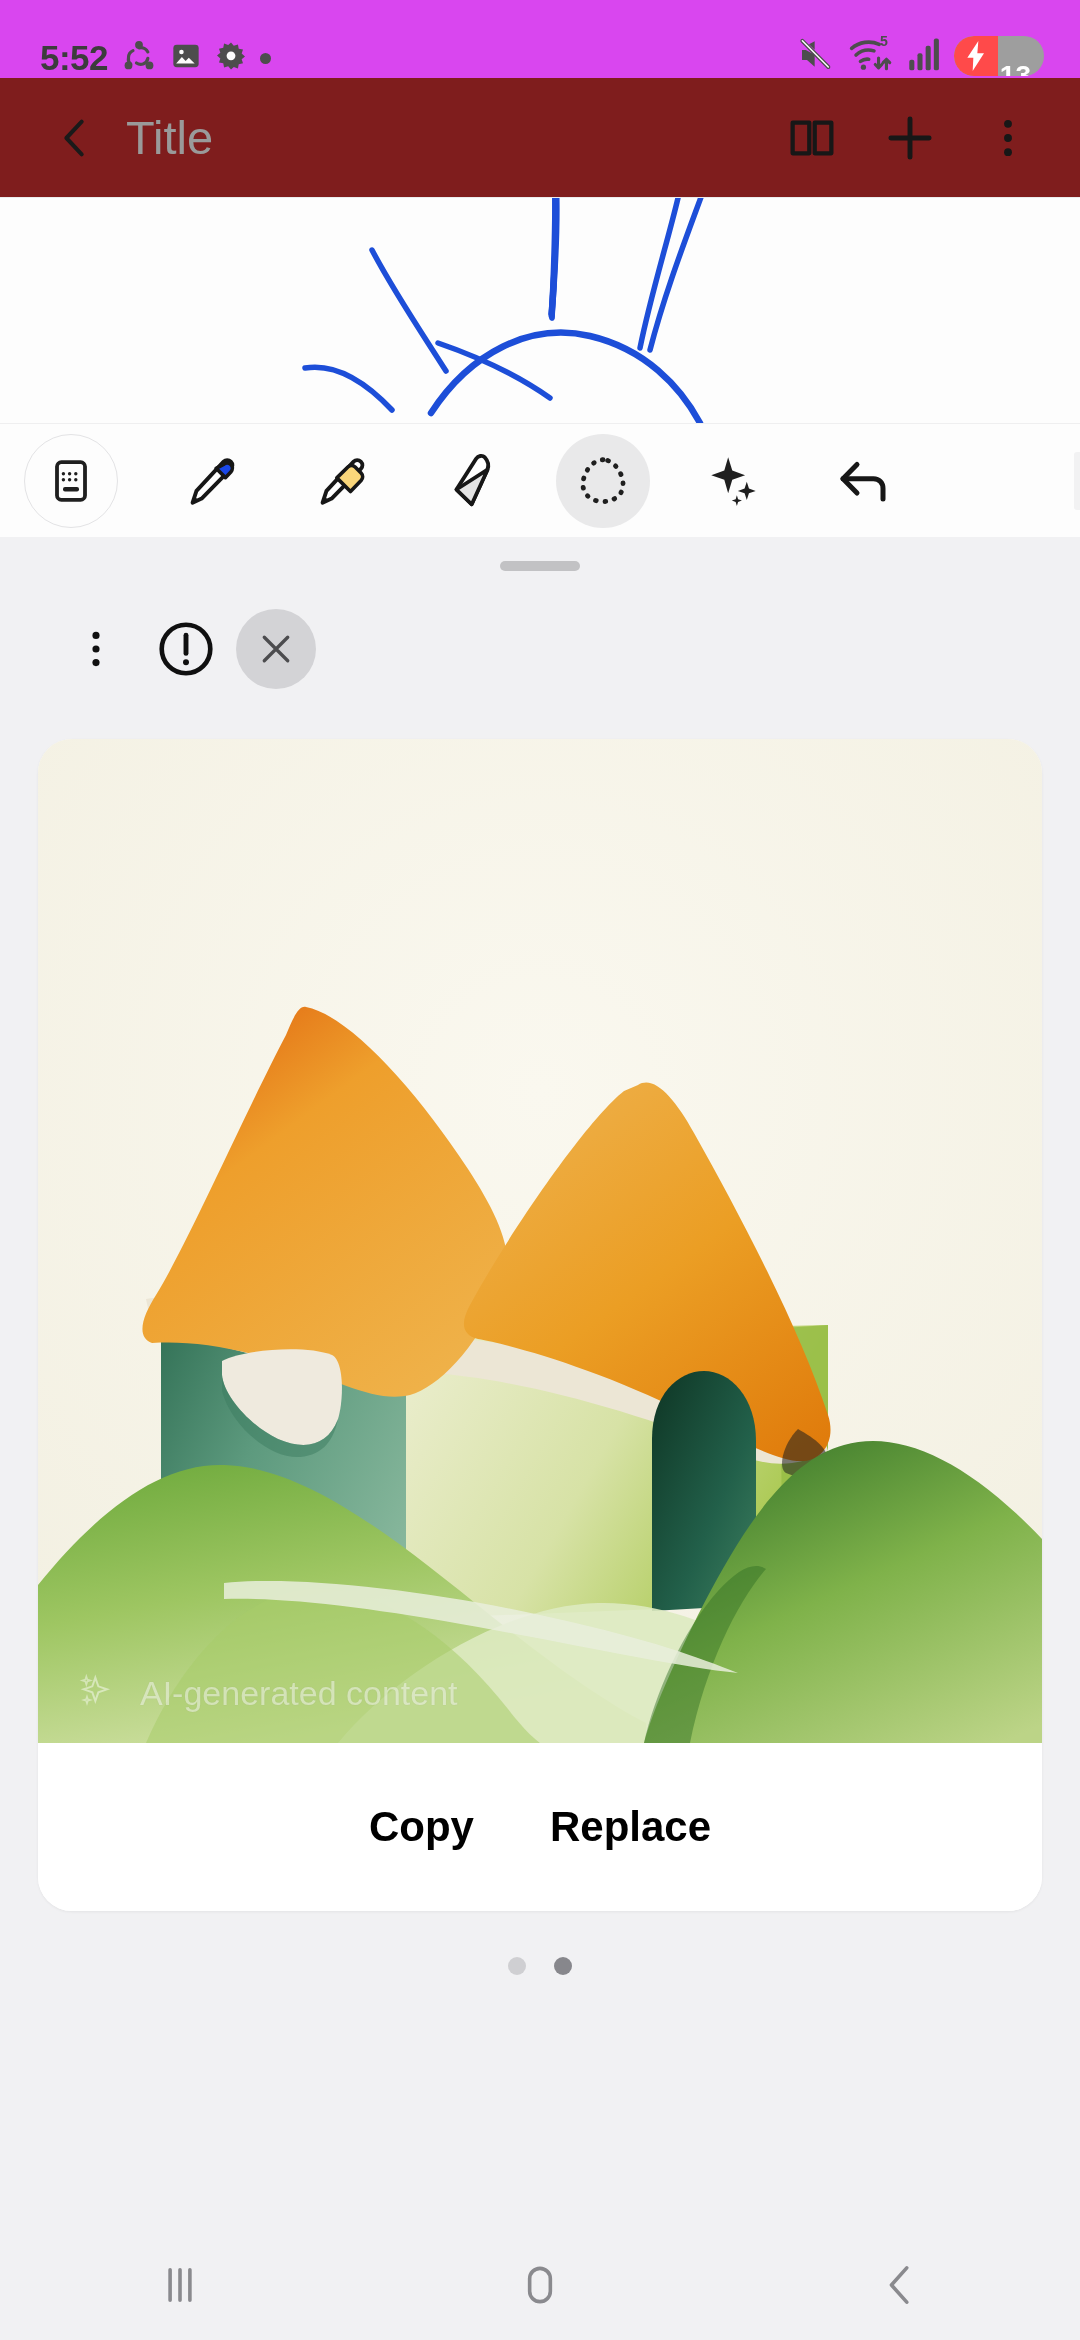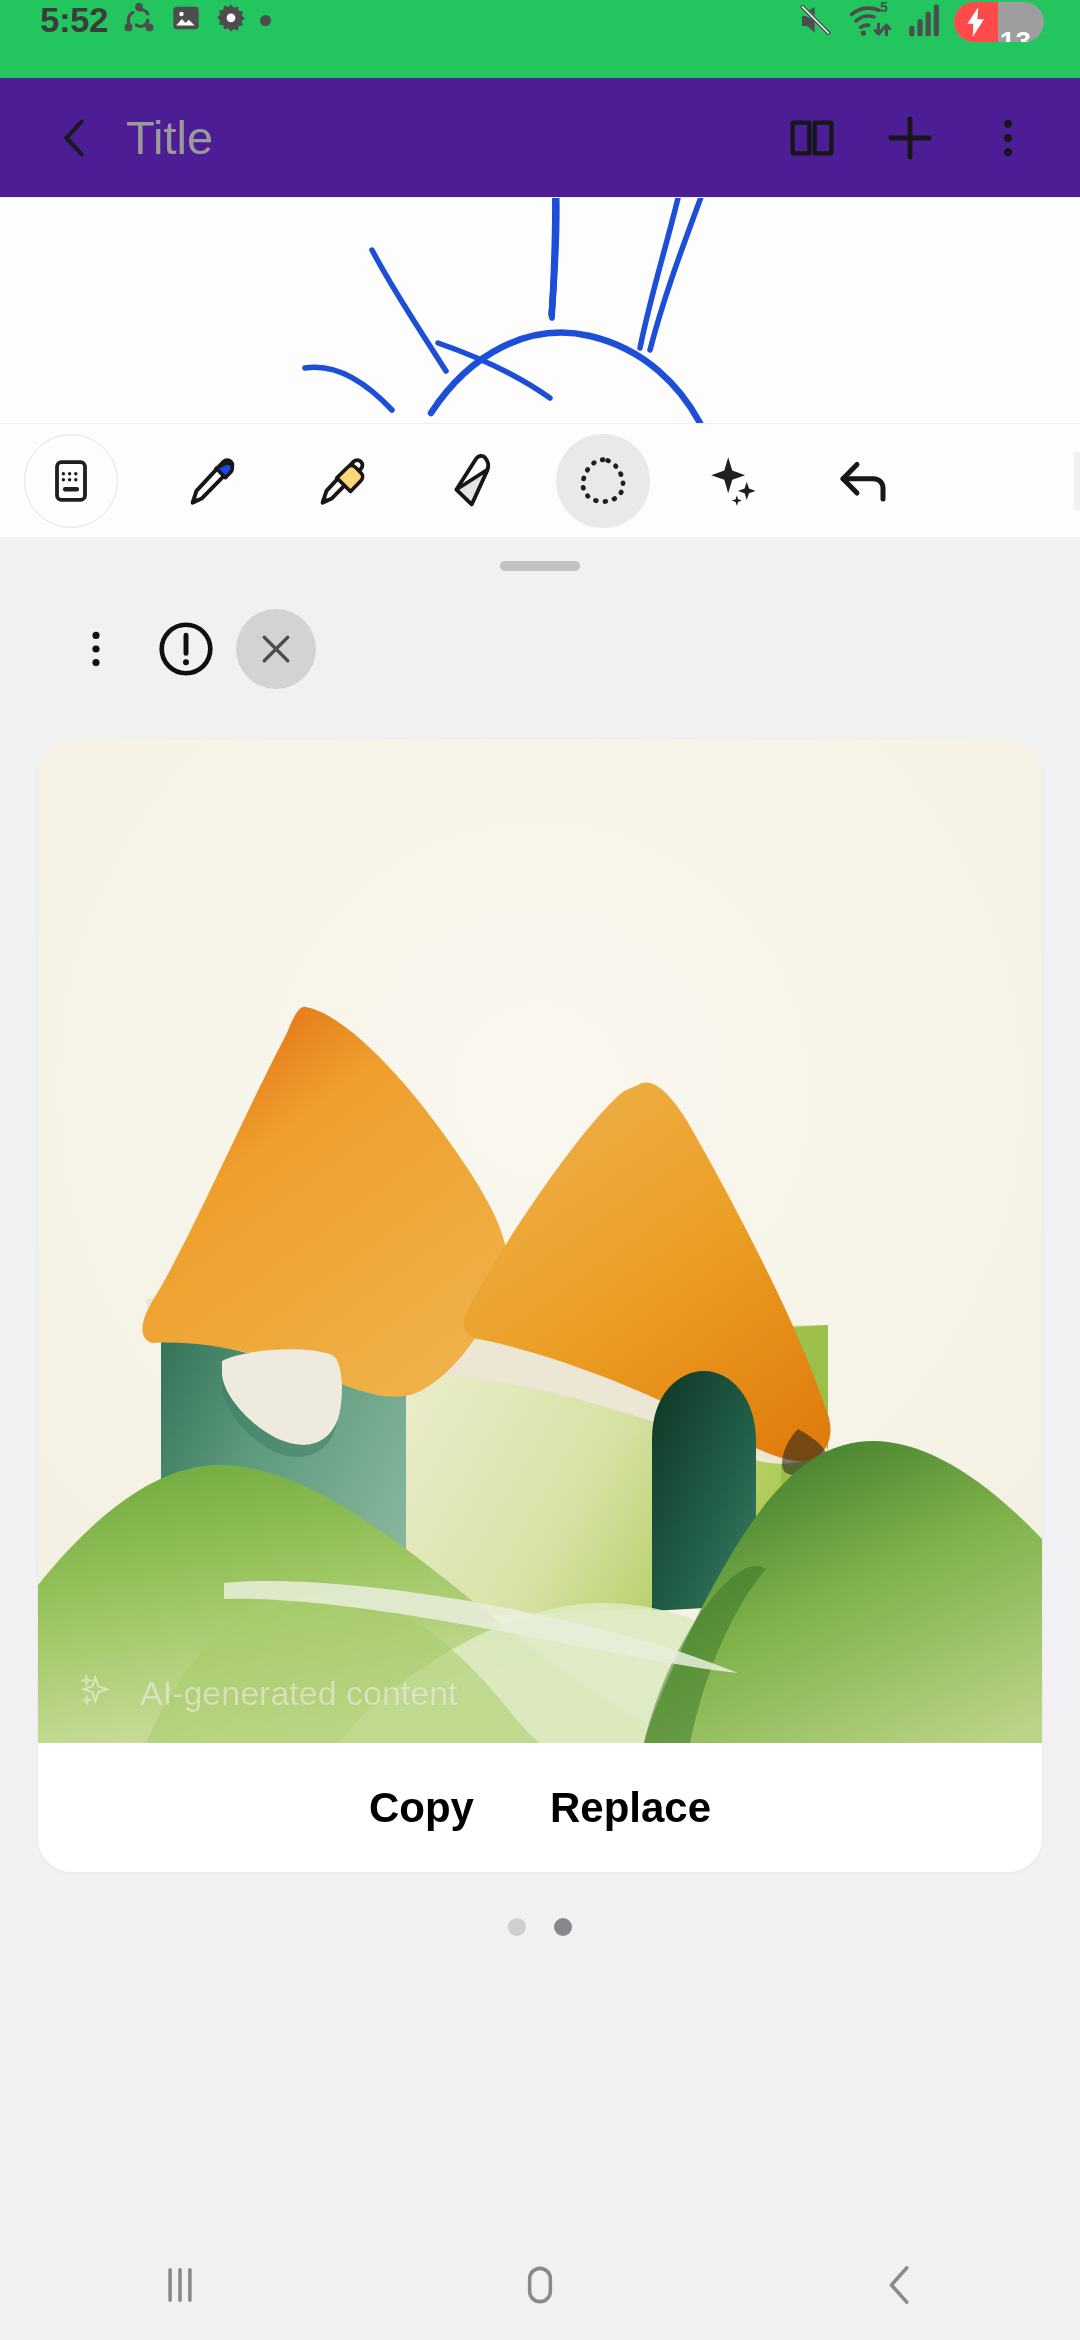--- a/index.html
+++ b/index.html
@@ -7,22 +7,22 @@
   body {
     font-family: "Liberation Sans", sans-serif;
     background:#f1f1f3;
     overflow:hidden;
     position:relative;
   }
 
   
   #status-bar {
     height:78px; width:100%;
-    background:#22c55e;
-    display:flex; align-items:flex-start;
+    background:#d946ef;
+    display:flex; align-items:flex-end;
     justify-content:space-between;
     padding:0 36px 0 40px;
   }
   .sb-left { display:flex; align-items:center; gap:13px; }
   .sb-clock { font-size:35px; font-weight:600; color:#3c3c3c; letter-spacing:-0.5px; }
   .sb-right { display:flex; align-items:center; gap:13px; }
   .sb-ico { display:block; }
   .dot-ind { width:11px; height:11px; border-radius:50%; background:#4d4d4d; }
 
   .battery-pill {
@@ -35,21 +35,21 @@
   .battery-fill {
     position:absolute; left:0; top:0; bottom:0;
     width:44px; background:#ff4a4a; border-radius:22px 0 0 22px;
   }
   .batt-bolt { position:relative; z-index:2; width:44px; display:flex; align-items:center; justify-content:center; }
   .batt-num { position:relative; z-index:2; color:#fff; font-size:28px; font-weight:600; padding-left:2px;margin-top:40px; }
 
   
   #app-bar {
     height:120px; width:100%;
-    background:#4c1d95;
+    background:#7f1d1d;
     display:flex; align-items:center;
     padding:0 34px 0 40px;
     border-bottom:1px solid #ececed;
   }
   #back-button { width:70px; height:70px; display:flex; align-items:center; justify-content:center; }
   #note-title {
     font-size:47px; color:#9a9a9a; font-weight:400;
     margin-left:16px; flex:1;
   }
   .appbar-actions { display:flex; align-items:center; gap:22px; }
@@ -120,21 +120,21 @@
     display:flex; align-items:center; gap:24px;
     opacity:.55;
     text-align:center;
   }
   #watermark-text {
     font-size:34px; color:rgba(255,255,255,0.85);
     font-weight:400;
     text-shadow:0 0 1px rgba(120,130,100,.55);
   }
   #card-actions {
-    height:129px; display:flex; align-items:center;
+    height:168px; display:flex; align-items:center;
     justify-content:center; gap:0; background:#fff;
   }
   .action-btn {
     font-size:42px; font-weight:700; color:#000;
     padding:0 38px; height:100%;
     display:flex; align-items:center; justify-content:center;
     background:none; border:none; font-family:inherit;
   }
 
   

